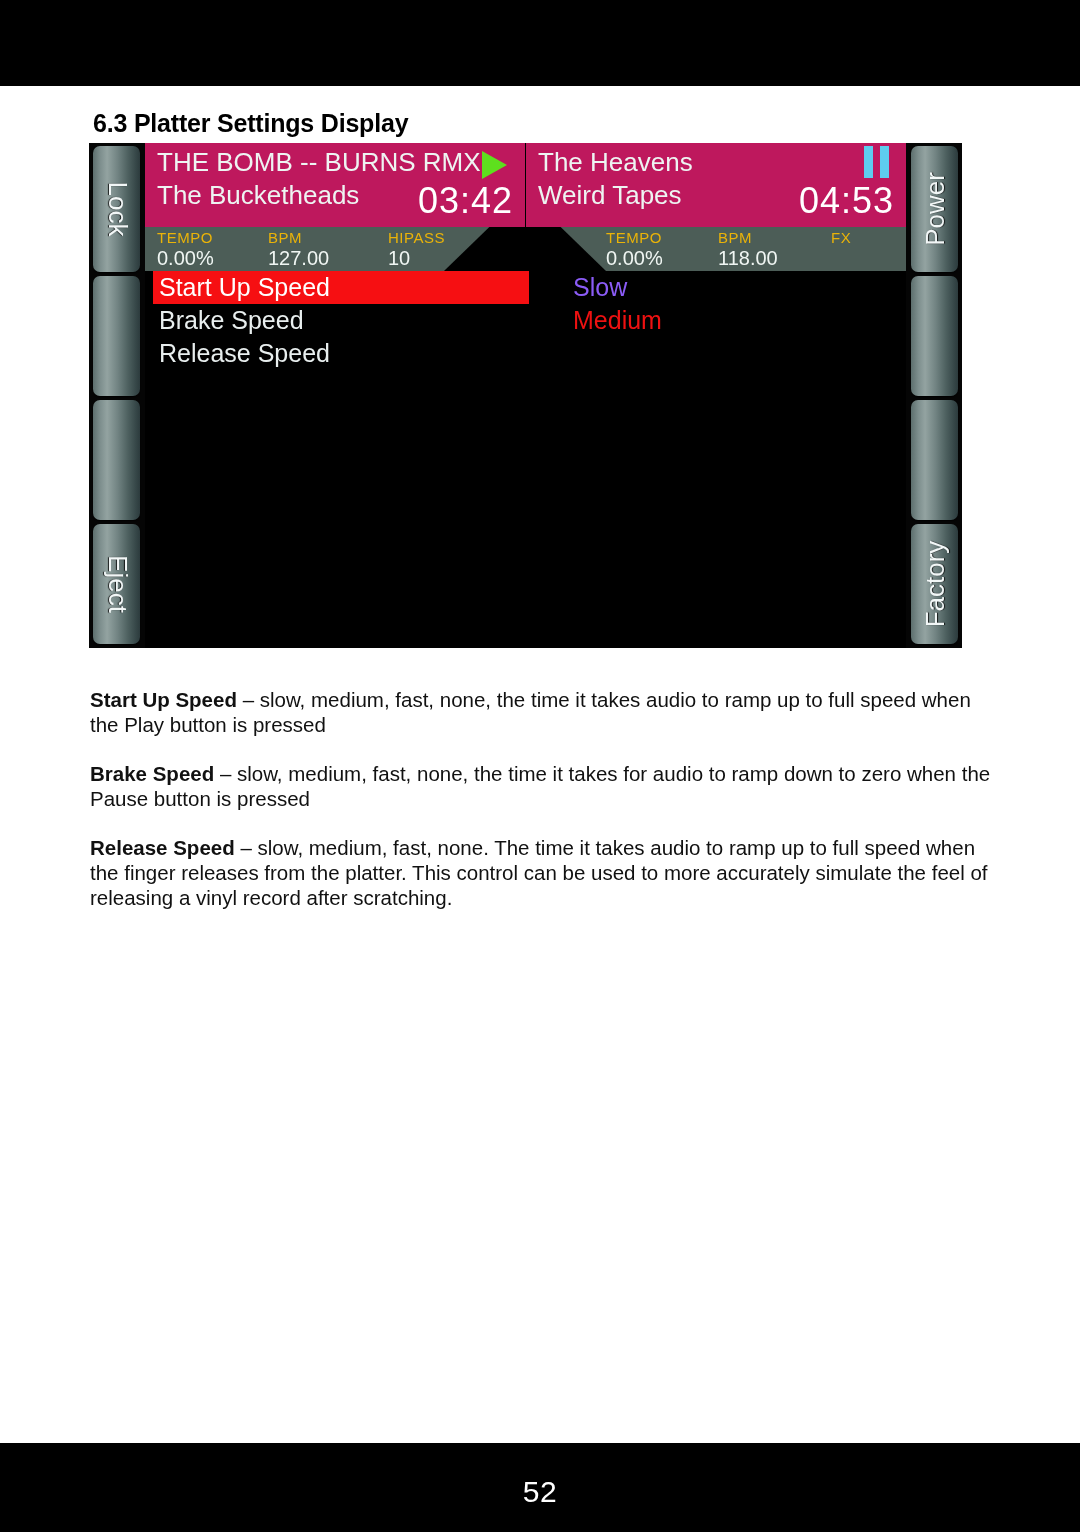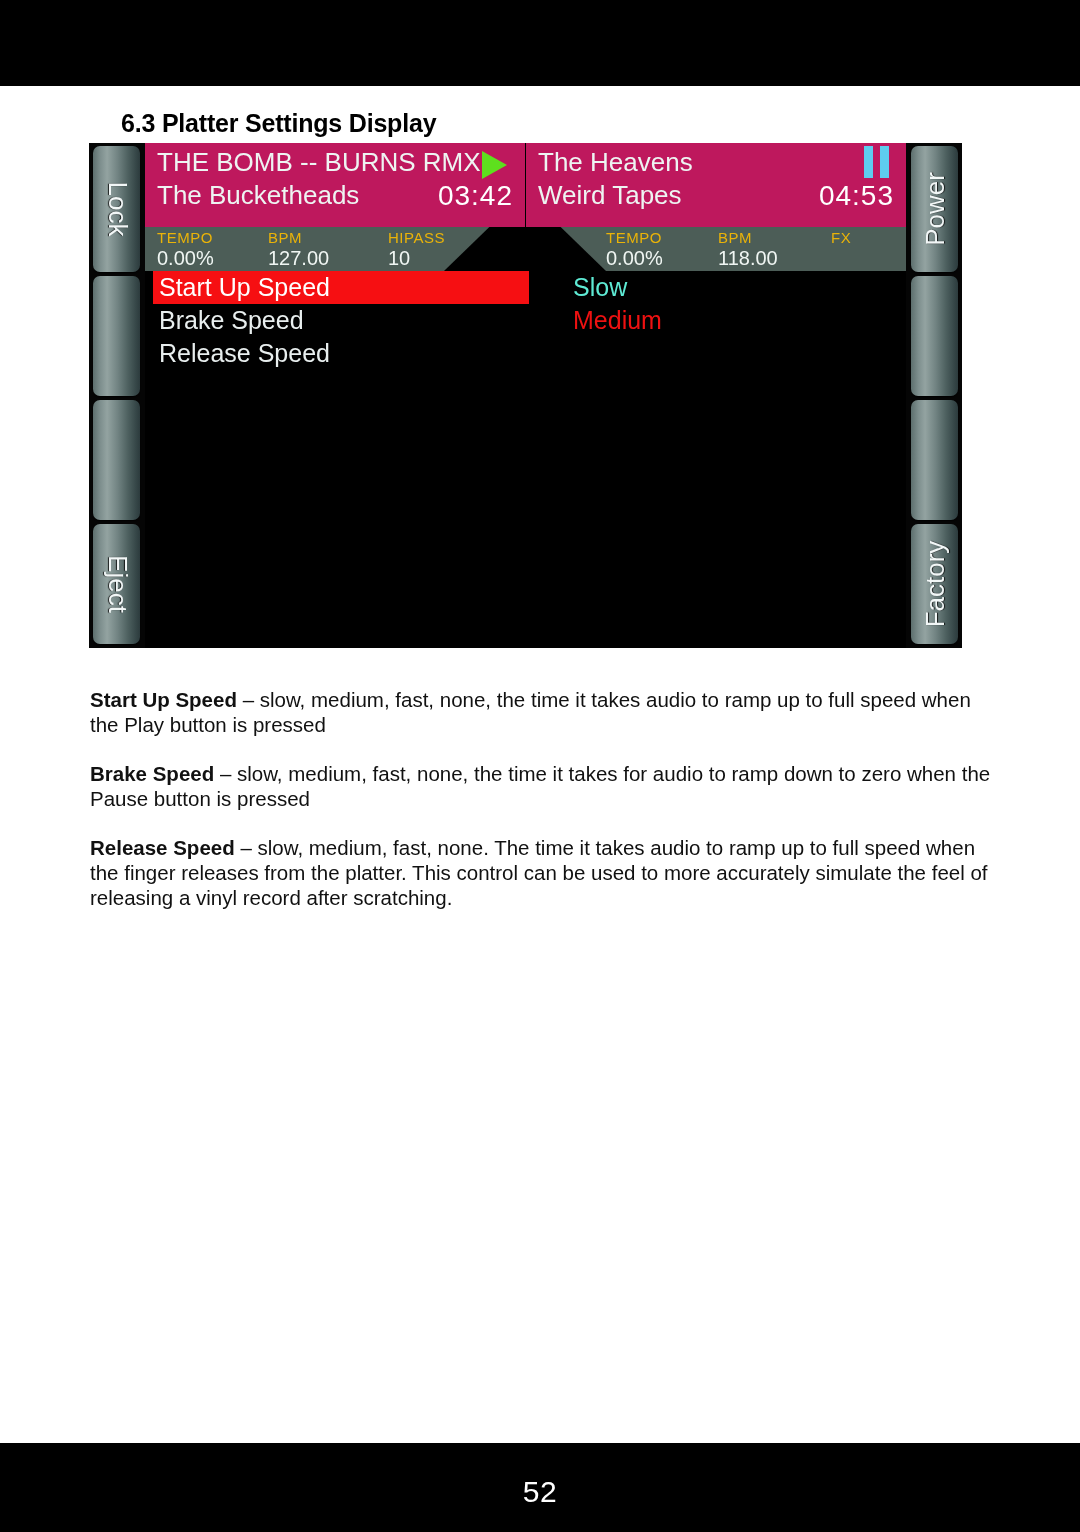--- a/index.html
+++ b/index.html
@@ -40,21 +40,20 @@
 
   
   .section-heading {
     position: absolute;
     left: 93px; top: 109px;
     font-size: 25px;
     font-weight: bold;
     color: #000000;
     letter-spacing: -0.2px;
     font-family: "Liberation Sans", sans-serif;
-    margin-left: 28px;
   }
 
   
   .device {
     position: absolute;
     left: 89px; top: 143px;
     width: 873px; height: 505px;
     background: #050505;
     overflow: hidden;
   }
@@ -148,21 +147,21 @@
     left: 12px; top: 37px;
     color: #eef4f2;
     font-size: 26px;
     font-family: "Liberation Sans", sans-serif;
     white-space: nowrap;
   }
   .trk-time {
     position: absolute;
     right: 12px; top: 37px;
     color: #ffffff;
-    font-size: 28px;
+    font-size: 36px;
     font-family: "Liberation Sans", sans-serif;
     letter-spacing: 1px;
   }
   .play-icon {
     position: absolute;
     right: 18px; top: 8px;
     width: 0; height: 0;
     border-left: 25px solid #5ee01e;
     border-top: 14px solid transparent;
     border-bottom: 14px solid transparent;
@@ -255,21 +254,21 @@
     width: 370px;
   }
   .menu-right {
     position: absolute;
     left: 428px; top: 0;
     width: 300px;
   }
   .opt-row {
     height: 33px;
     line-height: 33px;
-    color: #5eead4;
+    color: #8b5cf6;
     font-size: 25px;
     font-family: "Liberation Sans", sans-serif;
     white-space: nowrap;
   }
   .opt-row.active {
     color: #ee1111;
   }
 
   
   .para {

